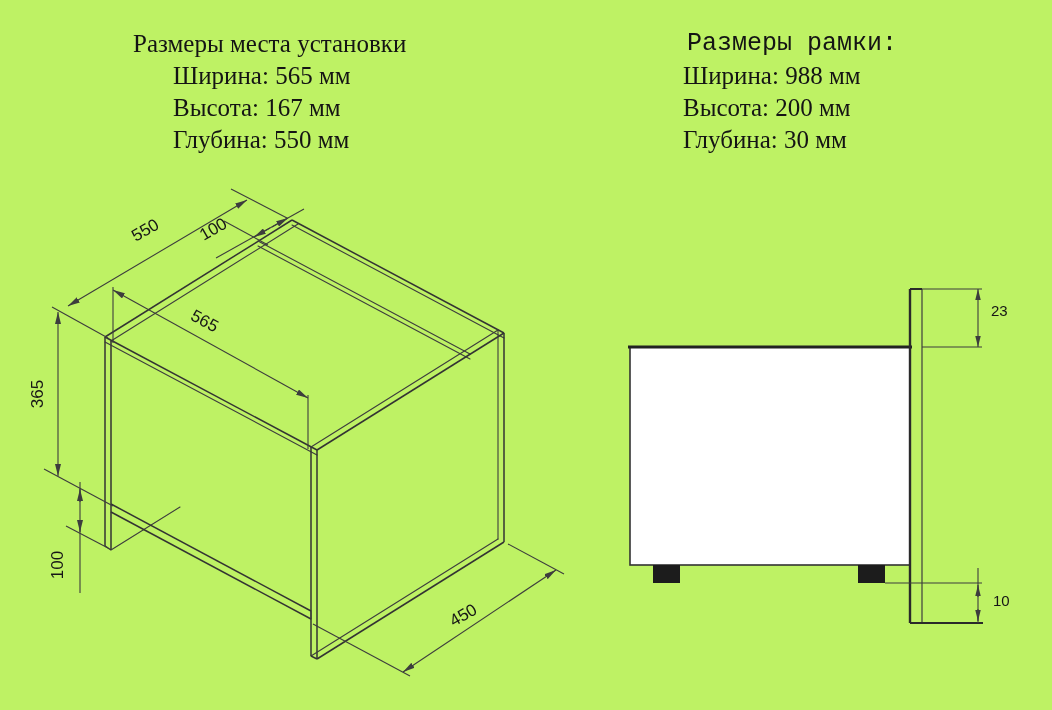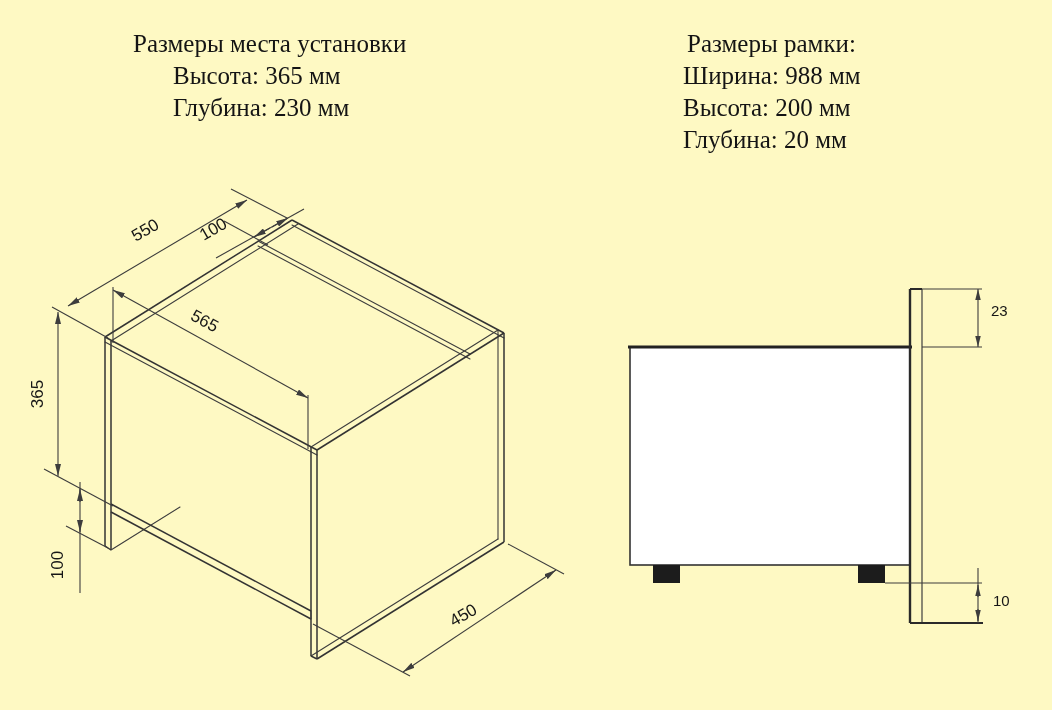--- a/index.html
+++ b/index.html
@@ -1,51 +1,52 @@
 <!DOCTYPE html>
 <html><head>
 <meta charset="utf-8">
 <style>
   html,body{margin:0;padding:0;background:#ffffff;}
-  .page{position:relative;width:1052px;height:710px;background:#fef9c3;overflow:hidden;
+  .page{position:relative;width:1052px;height:710px;background:#bef264;overflow:hidden;
         font-family:"Liberation Serif", serif;color:#141414;}
   .info-block{position:absolute;font-size:25px;line-height:32px;white-space:nowrap;}
   .info-block .ib-title{display:block;}
   .info-block .ib-line{display:block;}
   #block-install{left:133px;top:28px;}
   #block-install .ib-line{padding-left:40px;}
   #block-frame{left:683px;top:28px;}
-  #block-frame .ib-title{padding-left:4px;}
+  #block-frame .ib-title{padding-left:4px;font-family:Liberation Mono, monospace;}
   svg{position:absolute;overflow:visible;}
   #iso-svg{left:30px;top:180px;}
   #side-svg{left:590px;top:260px;}
   .ln{stroke:#3d3d3d;stroke-width:1.1;fill:none;stroke-linecap:round;}
   .ln-md{stroke:#333333;stroke-width:1.5;}
   .ln-th{stroke:#222222;stroke-width:3;}
   .dim-ln{stroke:#3d3d3d;stroke-width:1.1;fill:none;}
   text.dim{font-family:"Liberation Sans", sans-serif;font-size:17px;fill:#161616;}
   text.dim-sm{font-family:"Liberation Sans", sans-serif;font-size:15px;fill:#161616;}
   .foot{fill:#1c1c1c;stroke:none;}
 </style>
 </head>
 <body>
 
 <div class="page">
 
   <div class="info-block" id="block-install">
     <span class="ib-title">Размеры места установки</span>
-    <span class="ib-line">Высота: 365 мм</span>
-    <span class="ib-line">Глубина: 230 мм</span>
+    <span class="ib-line">Ширина: 565 мм</span>
+    <span class="ib-line">Высота: 167 мм</span>
+    <span class="ib-line">Глубина: 550 мм</span>
   </div>
 
   <div class="info-block" id="block-frame">
     <span class="ib-title">Размеры рамки:</span>
     <span class="ib-line">Ширина: 988 мм</span>
     <span class="ib-line">Высота: 200 мм</span>
-    <span class="ib-line">Глубина: 20 мм</span>
+    <span class="ib-line">Глубина: 30 мм</span>
   </div>
 
   <svg id="iso-svg" width="560" height="520" viewBox="0 0 560 520">
     <defs>
       <marker id="arrI" viewBox="0 0 12 6" refX="12" refY="3" markerWidth="12" markerHeight="6" markerUnits="userSpaceOnUse" orient="auto-start-reverse">
         <path d="M0,0 L12,3 L0,6 Z" fill="#3d3d3d"></path>
       </marker>
     </defs>
 
     <g>

